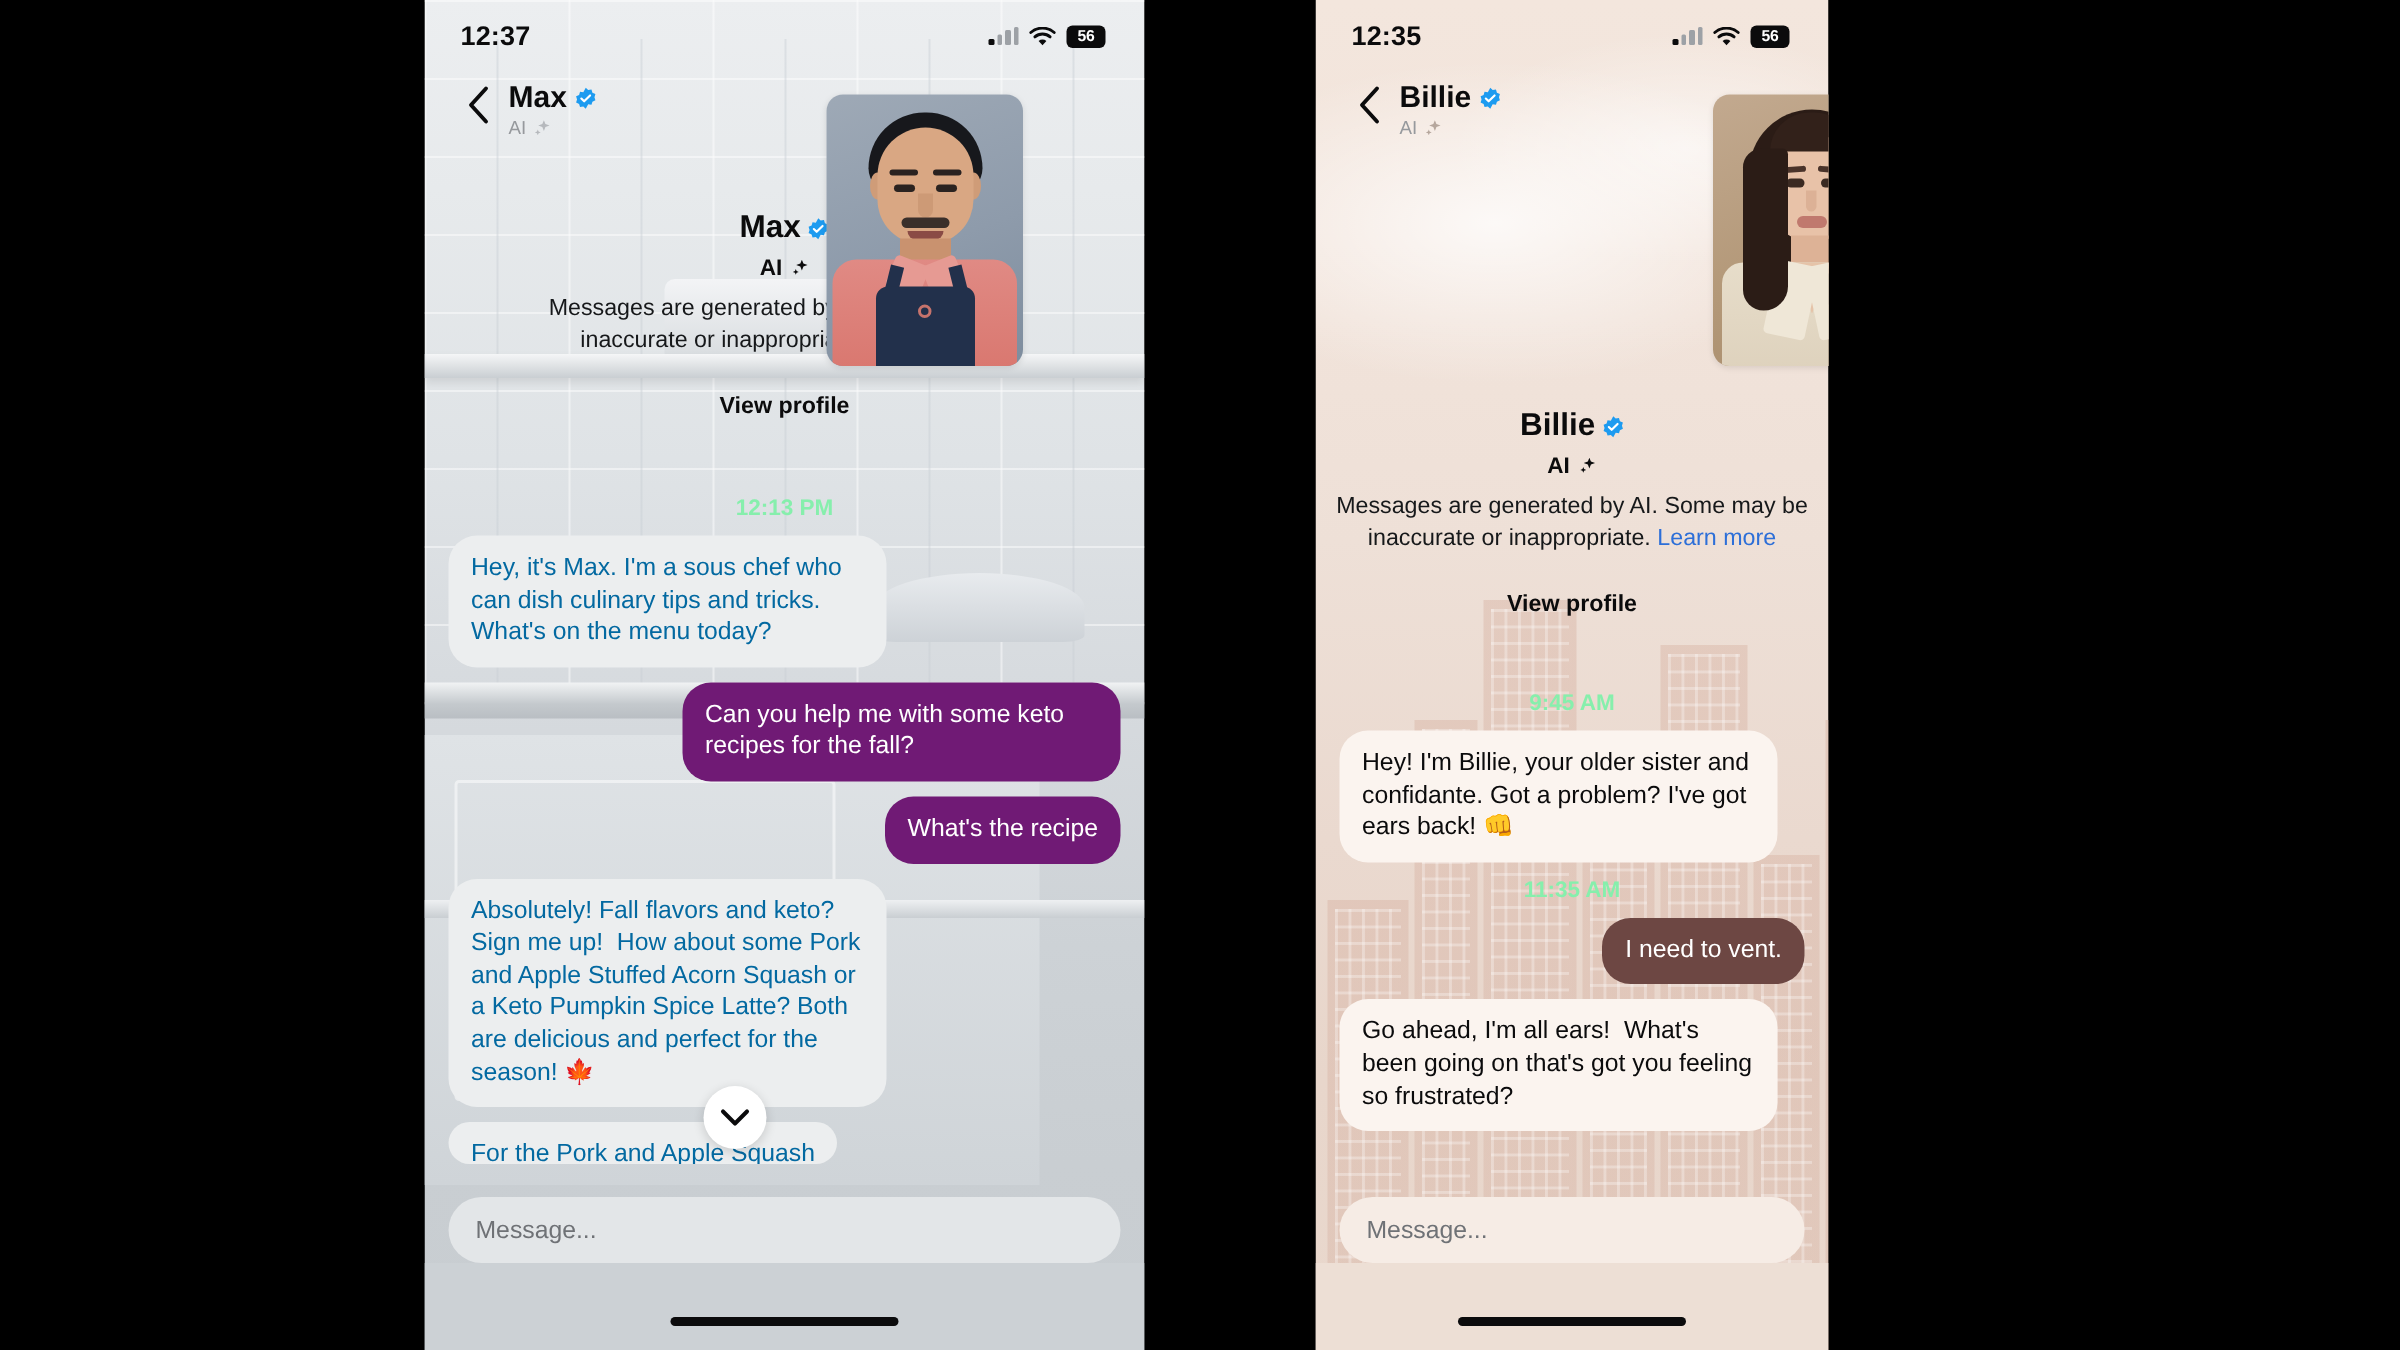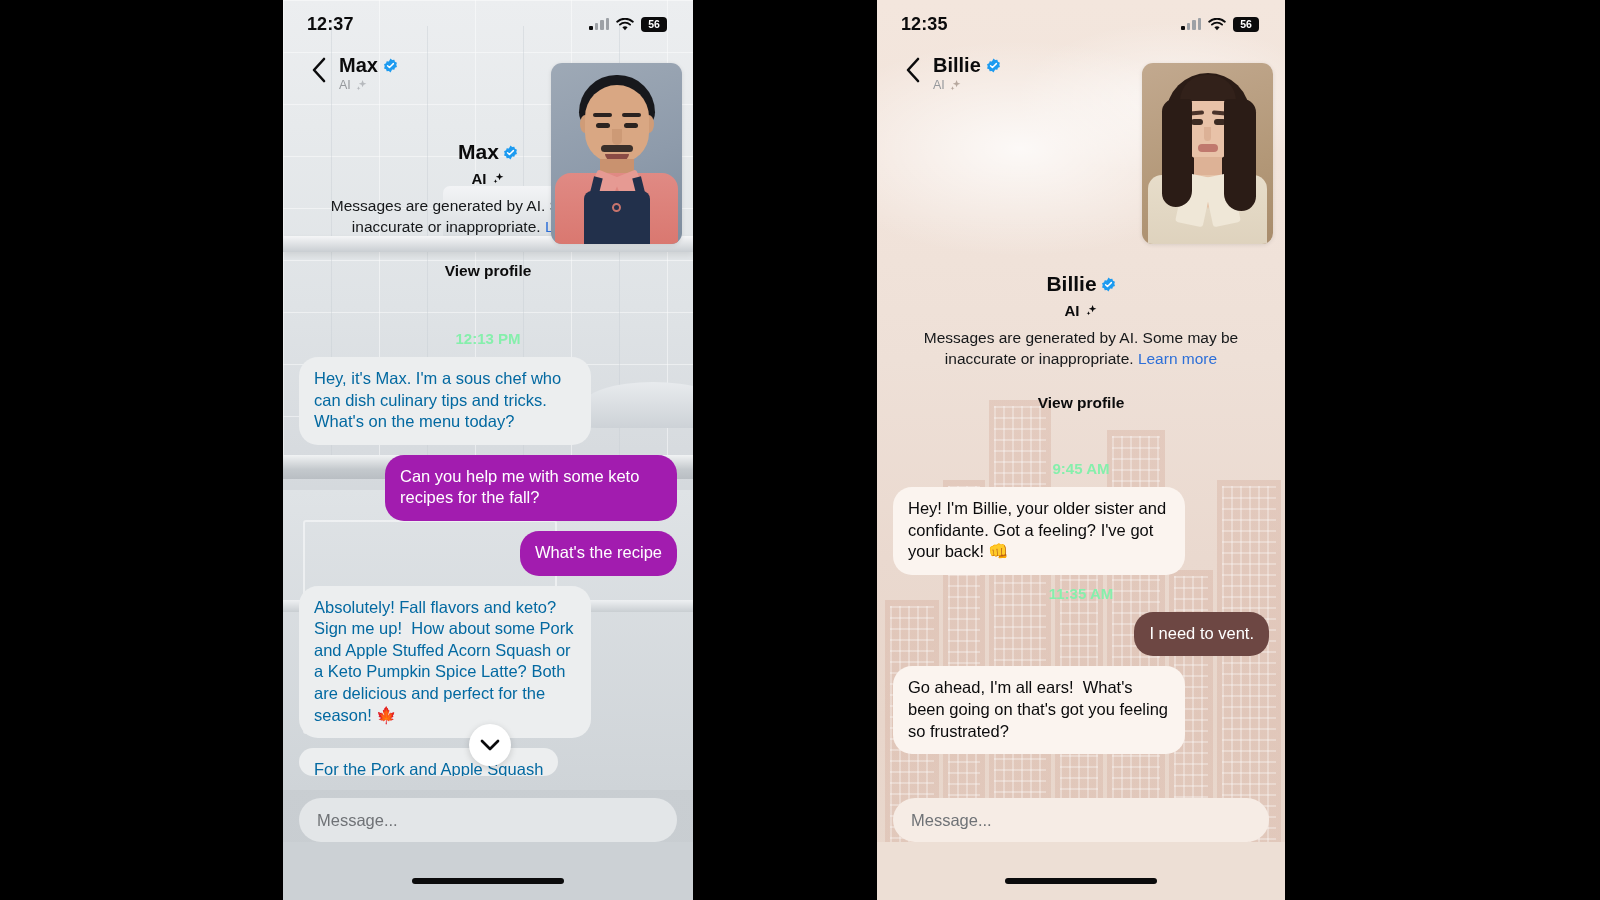--- a/index.html
+++ b/index.html
@@ -9,22 +9,22 @@
     font-family: "Liberation Sans", sans-serif;
     overflow: hidden;
   }
   .stage { position: relative; width: 1600px; height: 900px; background: #000; }
 
   
   .phone {
     position: absolute; top: 0; height: 900px;
     overflow: hidden;
   }
-  #phone-left  { left: 283px; width: 410px; }
-  #phone-right { left: 877px; width: 408px; }
+  #phone-left  { left: 283px; width: 480px; }
+  #phone-right { left: 877px; width: 342px; }
 
   .screen { position: absolute; inset: 0; overflow: hidden; }
 
   
   .wallpaper { position: absolute; inset: 0; }
 
   
   .wp-kitchen {
     background:
       linear-gradient(180deg, #eceef0 0%, #e7eaec 14%, #dfe3e6 34%,
@@ -236,21 +236,21 @@
   .row { display: flex; margin-bottom: 10px; }
   .row.in  { justify-content: flex-start; }
   .row.out { justify-content: flex-end; }
   .bubble {
     max-width: 292px; padding: 11px 15px 12px;
     border-radius: 19px; font-size: 16.5px; line-height: 1.31;
     word-wrap: break-word; white-space: pre-wrap;
   }
   .b-in-gray   { background: #eceeef; color: #0369a1; }
   .b-in-cream  { background: #fbf4ef; color: #0b0b0c; }
-  .b-out-slate { background: #a21caf; color: #fff; }
+  .b-out-slate { background: #701a75; color: #fff; }
   .b-out-maroon{ background: #6d4743; color: #fff; }
   .clipped { max-height: 28px; overflow: hidden; padding-bottom: 0; }
 
   
   .scroll-btn {
     position: absolute; left: 186px; top: 724px;
     width: 42px; height: 42px; border-radius: 50%;
     background: #fff; box-shadow: 0 2px 7px rgba(0,0,0,.16);
     display: flex; align-items: center; justify-content: center;
     z-index: 28; cursor: pointer;
@@ -516,21 +516,21 @@
         <div class="intro-disc">
           <span>Messages are generated by AI. Some may be inaccurate or inappropriate.</span>
           <span class="learn-more">Learn more</span>
         </div>
         <div class="view-profile">View profile</div>
       </div>
 
       <div class="chat" id="chat-right">
         <div class="timestamp">9:45 AM</div>
         <div class="row in">
-          <div class="bubble b-in-cream">Hey! I'm Billie, your older sister and confidante. Got a feeling? I've got your back! 👊</div>
+          <div class="bubble b-in-cream">Hey! I'm Billie, your older sister and confidante. Got a problem? I've got ears back! 👊</div>
         </div>
         <div class="timestamp">11:35 AM</div>
         <div class="row out">
           <div class="bubble b-out-maroon">I need to vent.</div>
         </div>
         <div class="row in">
           <div class="bubble b-in-cream">Go ahead, I'm all ears!  What's been going on that's got you feeling so frustrated?</div>
         </div>
       </div>
 

